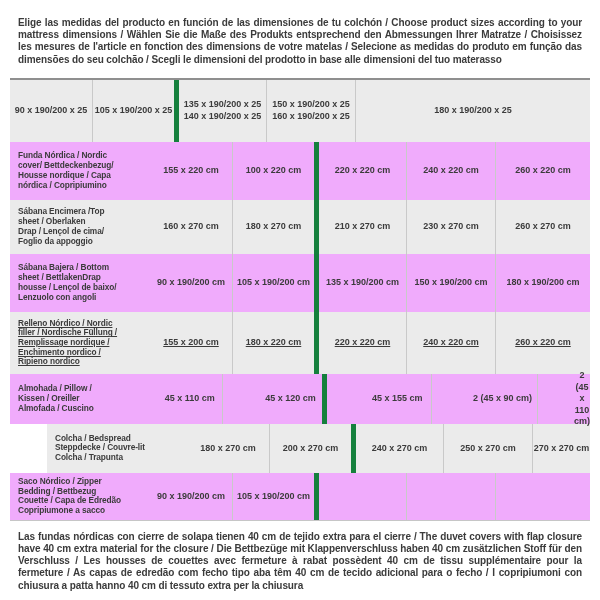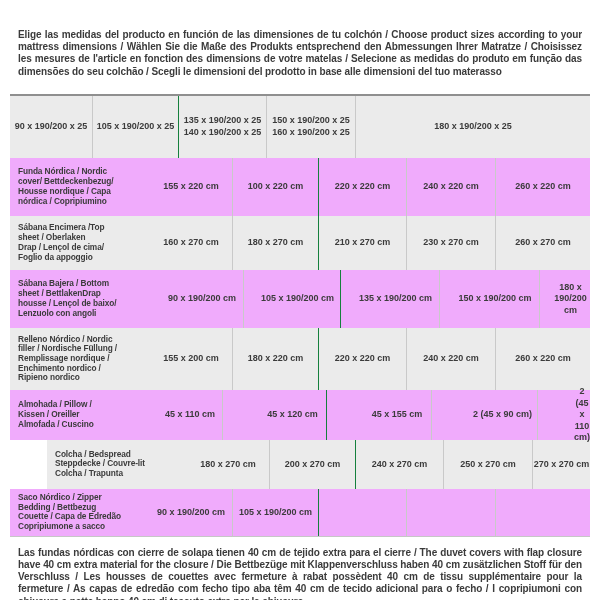--- a/index.html
+++ b/index.html
@@ -1,21 +1,21 @@
 <!DOCTYPE html>
 <html><head>
 <meta charset="utf-8">
 <style>
   html,body{margin:0;padding:0;}
   body{
     width:600px;height:600px;background:#ffffff;overflow:hidden;
     font-family:"Liberation Sans", sans-serif;color:#3b3b3b;
   }
   .intro,.footer{
-    font-weight:bold;text-align:justify;margin:16px 18px;
+    font-weight:bold;text-align:justify;margin:4px 18px;
     font-size:10px;line-height:12.2px;letter-spacing:-0.1px;
   }
   .intro{padding-top:13px;}
   .footer{margin-top:10px;}
   .table{
     margin:12px 10px 0 10px;
     border-top:2px solid #8f8f8f;
     border-bottom:1px solid #c6c6c6;
   }
   .row{display:flex;align-items:stretch;background:#f0abfc;}
@@ -24,29 +24,29 @@
   .label{
     width:140px;padding-left:8px;padding-right:2px;
     font-size:8.3px;line-height:9.7px;font-weight:bold;
     white-space:pre-line;letter-spacing:-0.1px;
   }
   .val{
     justify-content:center;text-align:center;
     font-size:9px;font-weight:bold;line-height:11.5px;white-space:pre-line;
   }
   .c1{width:83px;border-right:1px solid #c9c9c9;}
-  .c2{width:86px;border-right:1px solid #15803d;}
+  .c2{width:86px;border-right:5px solid #15803d;}
   .c3{width:88px;border-right:1px solid #c9c9c9;}
   .c4{width:89px;border-right:1px solid #c9c9c9;text-align:right;}
   .c5{flex:1;text-align:center;}
   .rh{height:62px;}
   .r1{height:58px;}
   .r2{height:54px;}
-  .r3{height:58px;gap:11px;}
-  .r4{height:62px;}
+  .r3{height:58px;}
+  .r4{height:62px;text-decoration:underline;}
   .r5{height:50px;gap:36px;}
   .r6{height:49px;margin-left:37px;}
   .r7{height:47px;}
 </style>
 </head>
 <body>
 
 <div>
 
   <p class="intro">Elige las medidas del producto en función de las dimensiones de tu colchón / Choose product sizes according to your mattress dimensions / Wählen Sie die Maße des Produkts entsprechend den Abmessungen Ihrer Matratze / Choisissez les mesures de l'article en fonction des dimensions de votre matelas / Selecione as medidas do produto em função das dimensões do seu colchão / Scegli le dimensioni del prodotto in base alle dimensioni del tuo materasso</p>

